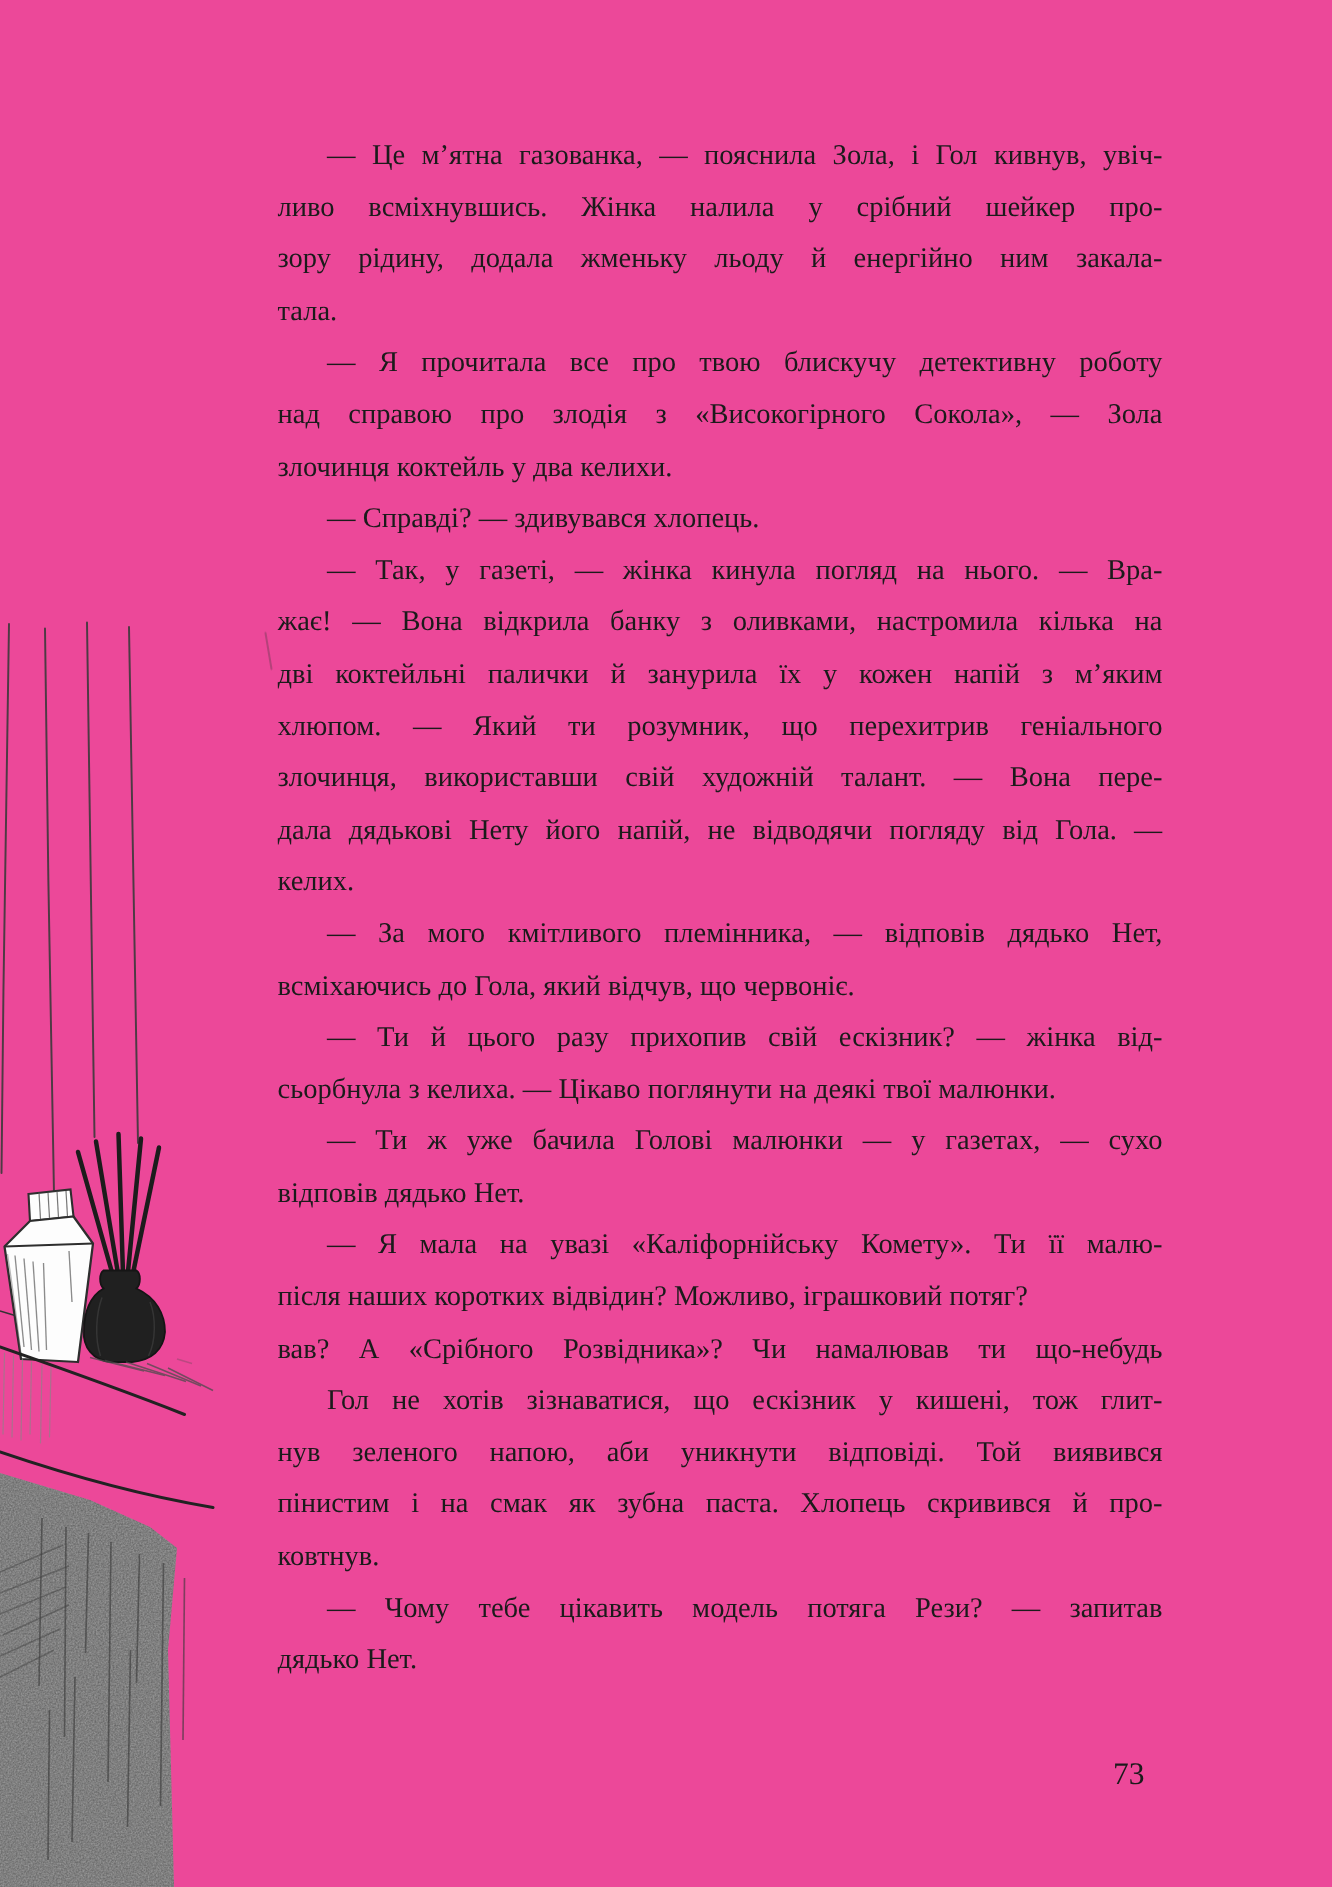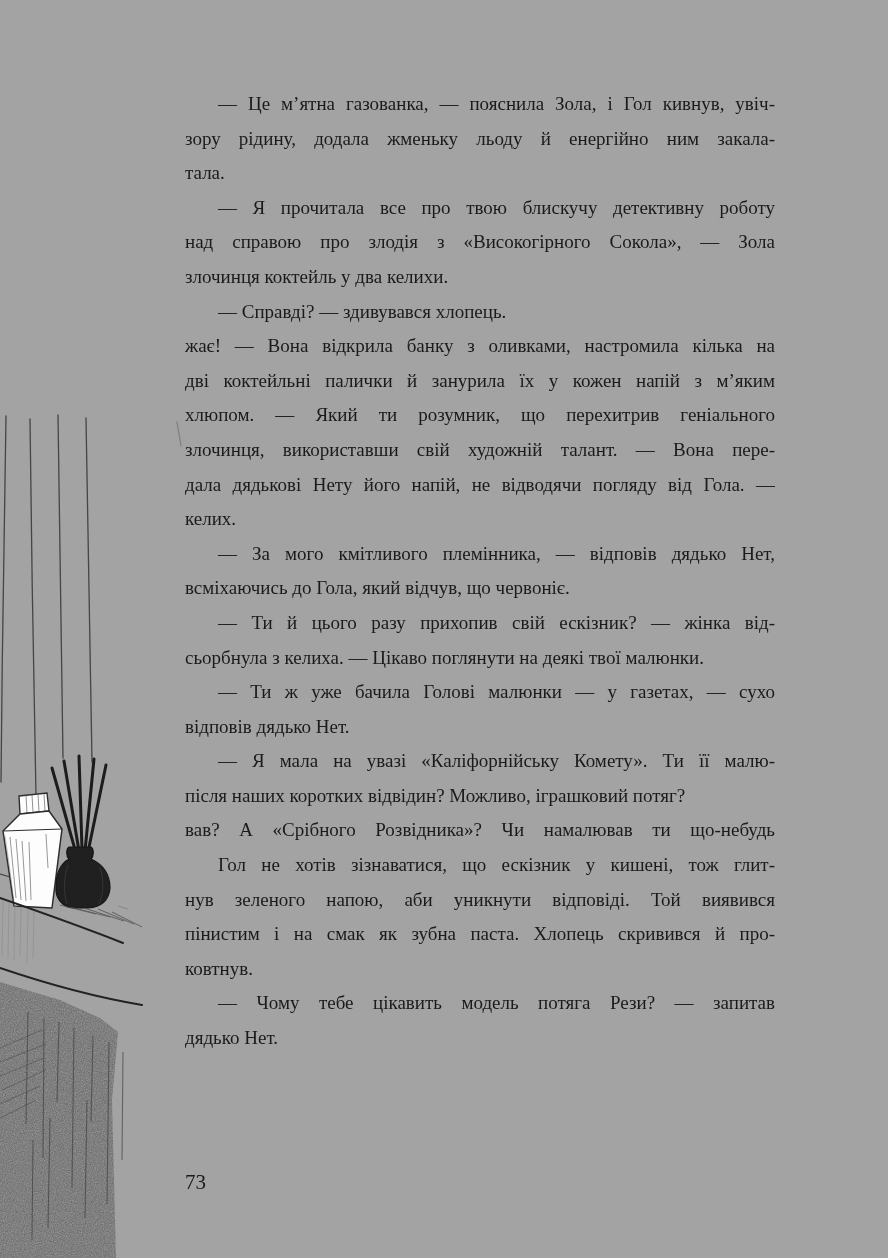--- a/index.html
+++ b/index.html
@@ -1,19 +1,19 @@
 <!DOCTYPE html>
 <html><head>
 <meta charset="utf-8">
 <style>
   html,body { margin:0; padding:0; background:#e8e8e8; }
   .page {
     position:relative;
     width:888px; height:1258px;
-    background:#a3a3a3;
+    background:#ec4899;
     font-family:"Liberation Serif", serif;
     color:#1b1b1b;
     overflow:hidden;
   }
   .illustration {
     position:absolute;
     left:0; top:400px;
     width:190px; height:858px;
   }
   .text-block {
@@ -28,21 +28,21 @@
     text-align-last:justify;
     height:34.6px;
     overflow:hidden;
   }
   .line.indent { text-indent:33px; }
   .line.last  { text-align-last:left; }
   .page-number {
     position:absolute;
     left:185px; top:1170px;
     width:578px;
-    text-align:left;
+    text-align:right;
     font-size:21px;
     color:#1b1b1b;
   }
 </style>
 </head>
 <body>
 
 <div class="page">
 
   <svg class="illustration" viewBox="0 0 190 858" width="190" height="858">
@@ -143,26 +143,28 @@
         <path d="M0,676 L44,658"></path>
           <path d="M2,690 L46,670"></path>
         <path d="M0,704 L40,686"></path>
           <path d="M0,718 L36,700"></path>
       </g>
     </g>
   </svg>
 
   <div class="text-block">
       <div class="line indent">— Це м’ятна газованка, — пояснила Зола, і Гол кивнув, увіч-</div>
+      <div class="line">ливо всміхнувшись. Жінка налила у срібний шейкер про-</div>
       <div class="line">зору рідину, додала жменьку льоду й енергійно ним закала-</div>
       <div class="line last">тала.</div>
       <div class="line indent">— Я прочитала все про твою блискучу детективну роботу</div>
       <div class="line">над справою про злодія з «Високогірного Сокола», — Зола</div>
       <div class="line last">злочинця коктейль у два келихи.</div>
       <div class="line indent last">— Справді? — здивувався хлопець.</div>
+      <div class="line indent">— Так, у газеті, — жінка кинула погляд на нього. — Вра-</div>
       <div class="line">жає! — Вона відкрила банку з оливками, настромила кілька на</div>
       <div class="line">дві коктейльні палички й занурила їх у кожен напій з м’яким</div>
       <div class="line">хлюпом. — Який ти розумник, що перехитрив геніального</div>
       <div class="line">злочинця, використавши свій художній талант. — Вона пере-</div>
       <div class="line">дала дядькові Нету його напій, не відводячи погляду від Гола. —</div>
       <div class="line last">келих.</div>
       <div class="line indent">— За мого кмітливого племінника, — відповів дядько Нет,</div>
       <div class="line last">всміхаючись до Гола, який відчув, що червоніє.</div>
       <div class="line indent">— Ти й цього разу прихопив свій ескізник? — жінка від-</div>
       <div class="line last">сьорбнула з келиха. — Цікаво поглянути на деякі твої малюнки.</div>

